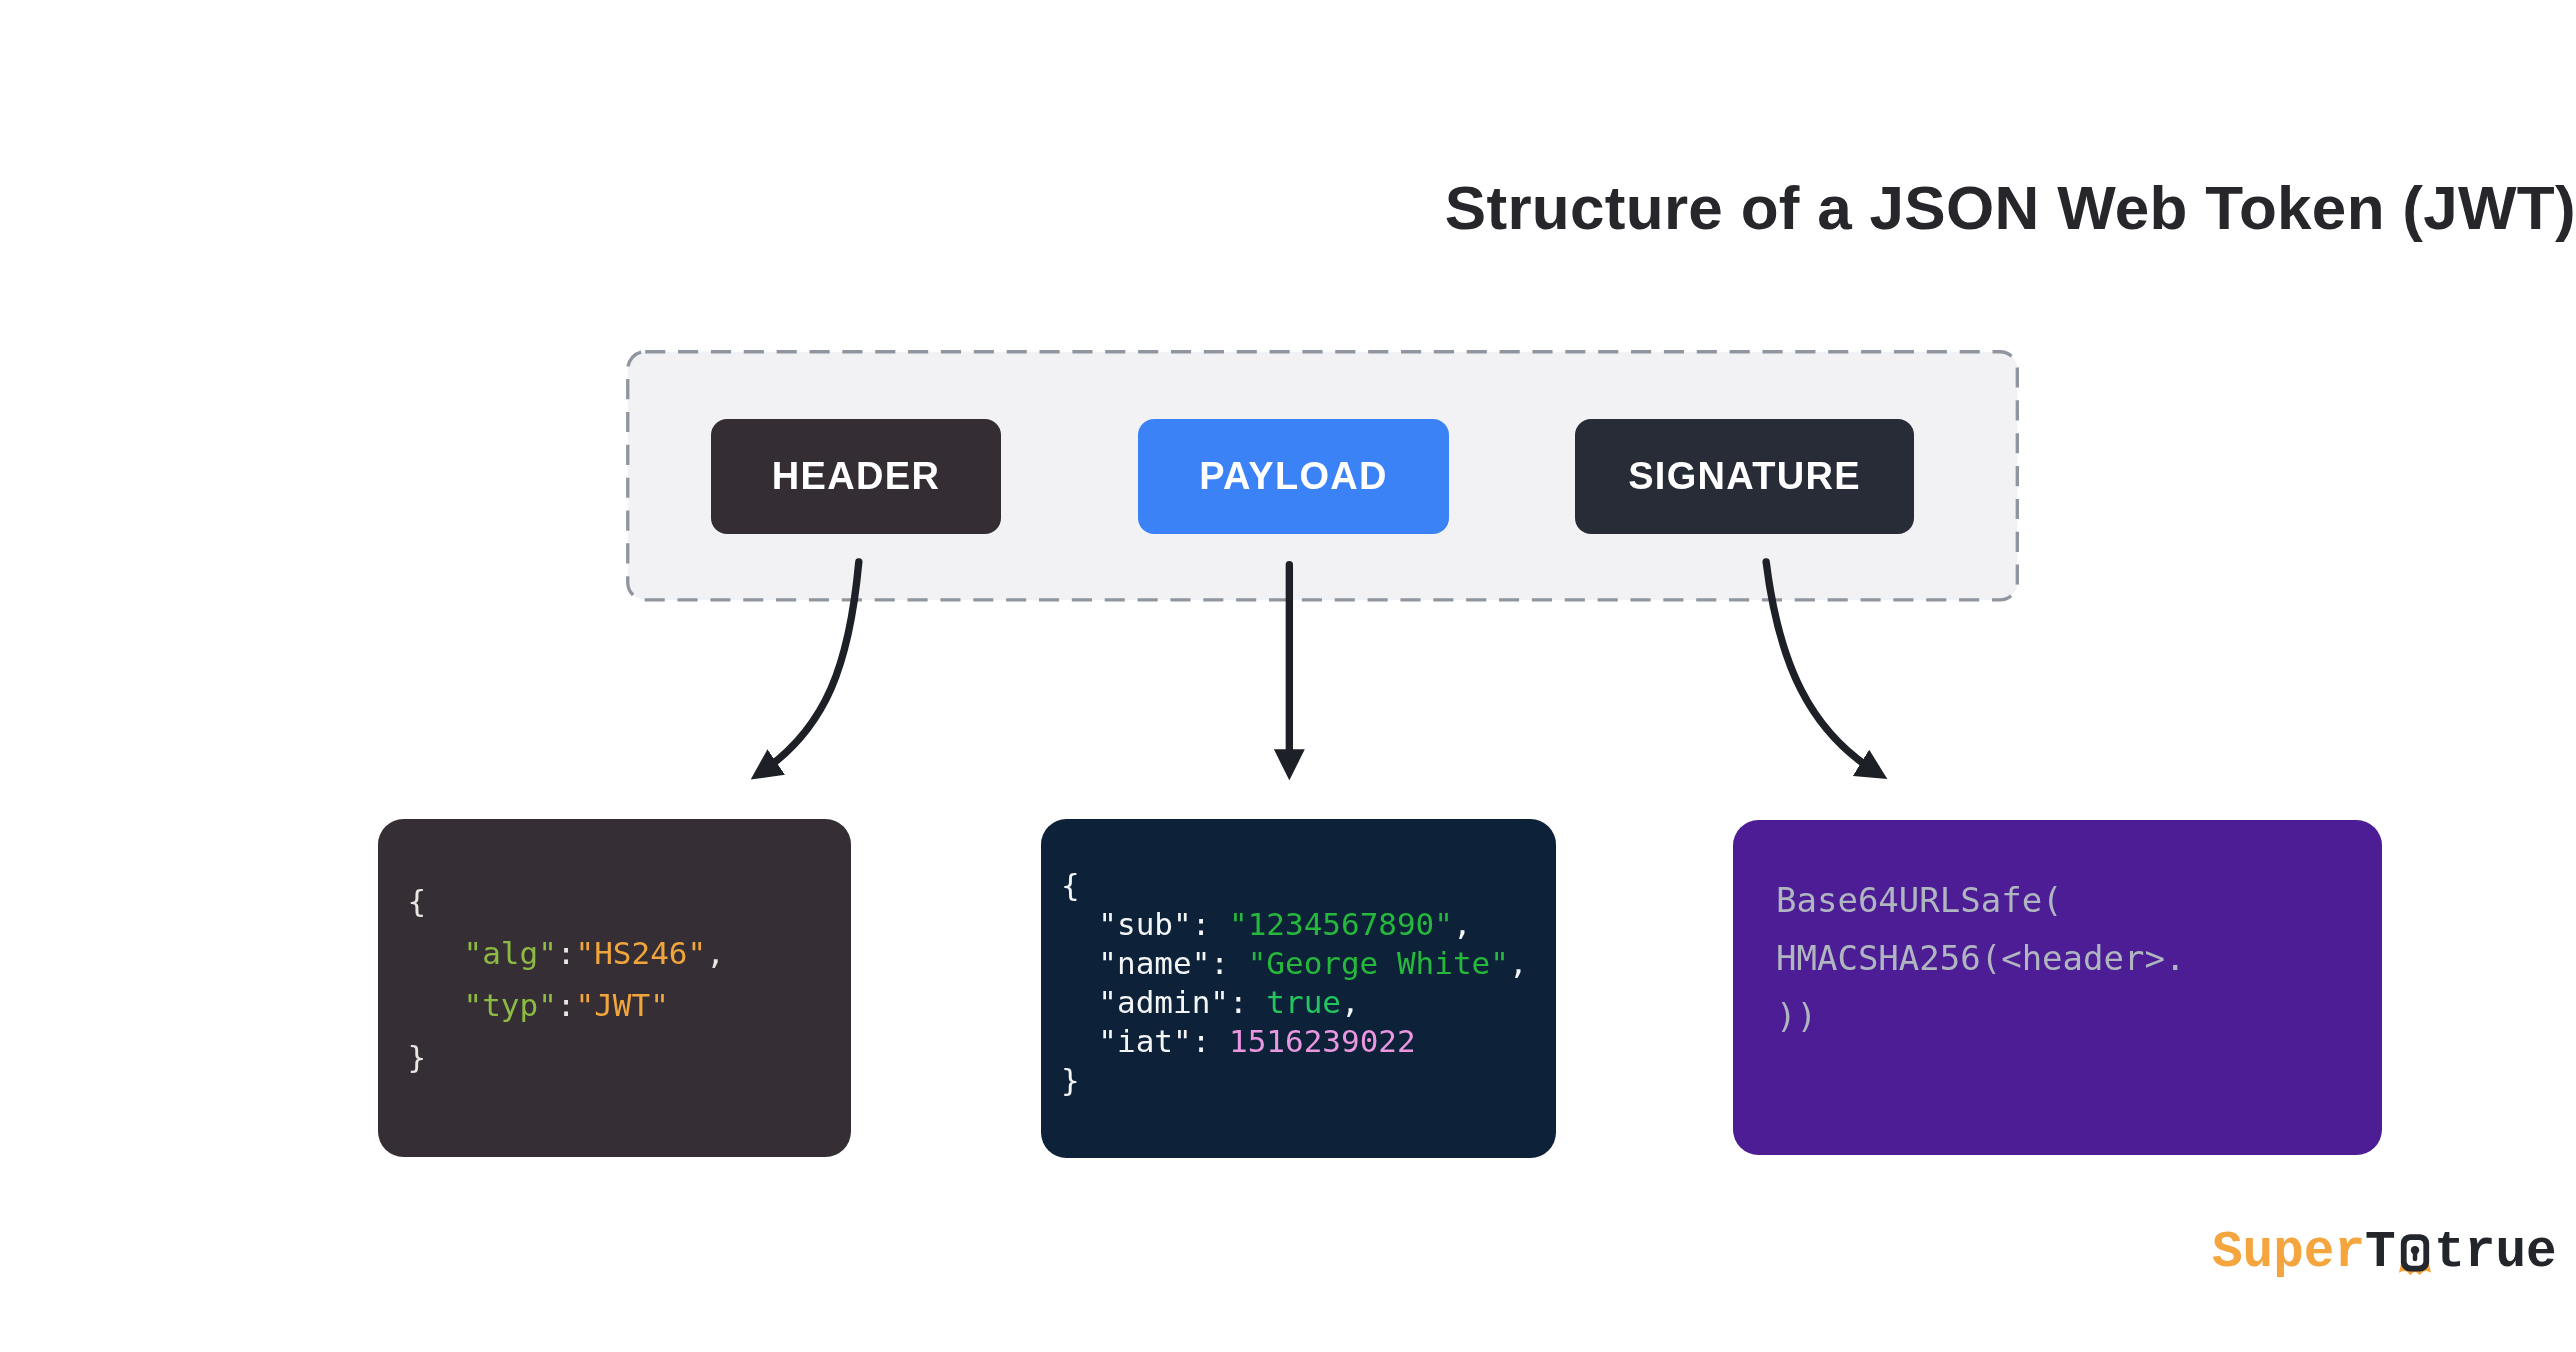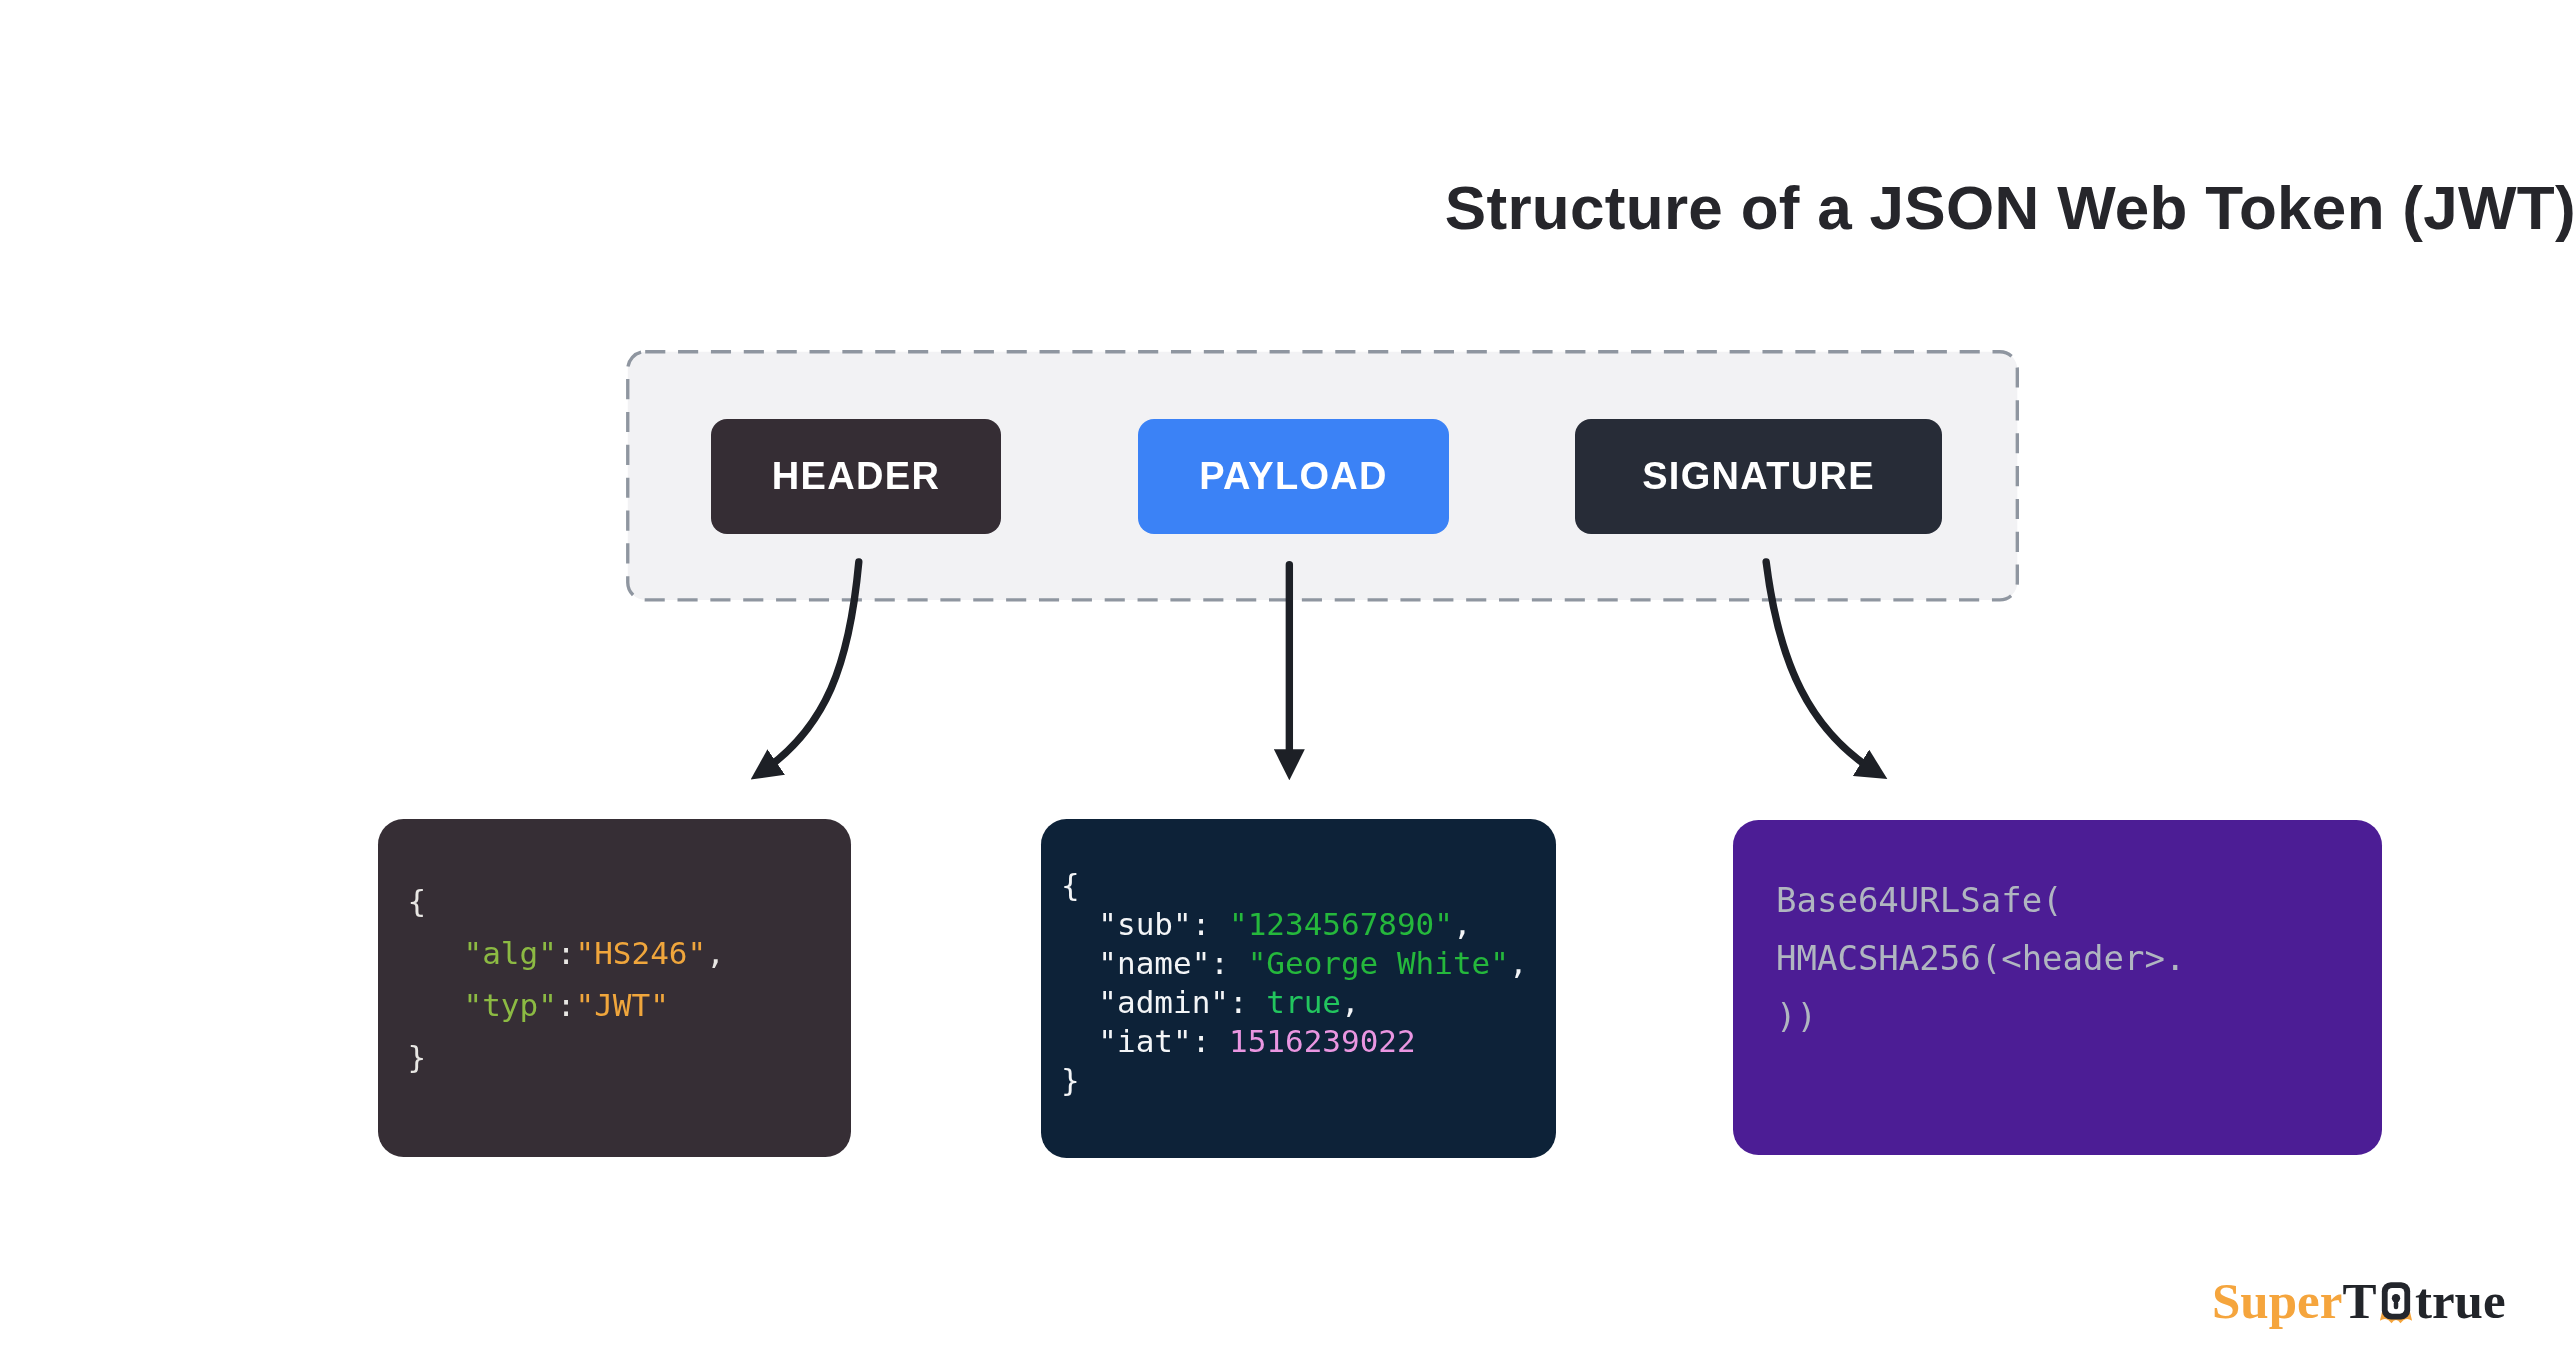--- a/index.html
+++ b/index.html
@@ -12,21 +12,21 @@
     font-size:62px;font-weight:700;color:#26262b;letter-spacing:0.3px;
   }
   .overlay{position:absolute;left:0;top:0;width:2576px;height:1352px;z-index:0}
   .pill{
     position:absolute;top:419px;height:115px;z-index:2;
     display:flex;align-items:center;justify-content:center;
     border-radius:16px;color:#ffffff;font-weight:700;font-size:38px;letter-spacing:1.3px;text-align:right;
   }
   .pill-header{left:711px;width:290px;background:#352d34}
   .pill-payload{left:1138px;width:311px;background:#3b82f6}
-  .pill-signature{left:1575px;width:367px;background:#272c37}
+  .pill-signature{left:1575px;width:339px;background:#272c37}
   .codebox{
     position:absolute;z-index:2;border-radius:25.5px;box-sizing:border-box;
     font-family:"DejaVu Sans Mono","Liberation Mono",monospace;white-space:pre;
   }
   .code-line{white-space:pre}
   .box-header{left:378px;top:819px;width:473px;height:338px;background:#362e35;
     padding:56px 13.4px 0 29.5px;font-size:31px;line-height:52px}
   .box-payload{left:1041px;top:819px;width:515px;height:339px;background:#0d2238;
     padding:47px 13.4px 0 20px;font-size:31px;line-height:39px}
   .box-signature{left:1733px;top:820px;width:649px;height:335px;background:#4c1d95;
@@ -34,22 +34,22 @@
   .box-header .tok-punct{color:#e9e7e4}
   .box-header .tok-key{color:#8cba43}
   .box-header .tok-str{color:#f0a63c}
   .box-payload .tok-punct{color:#f3f5f7}
   .box-payload .tok-key{color:#f3f5f7}
   .box-payload .tok-str{color:#25b83c}
   .box-payload .tok-bool{color:#22c55e}
   .box-payload .tok-num{color:#ea96e1}
   .box-signature .tok-plain{color:#b0b6c0}
   .logo{
-    position:absolute;left:2212px;top:1272px;z-index:2;display:flex;align-items:flex-start;
-    font-family:Liberation Serif, serif;font-size:51px;font-weight:700;
+    position:absolute;left:2212px;top:1224px;z-index:2;display:flex;align-items:flex-start;
+    font-family:Liberation Mono, monospace;font-size:51px;font-weight:700;
   }
   .logo-super{color:#f5a53d}
   .logo-dark{color:#22252a}
   .logo-lock{width:36px;height:50px;margin:6.7px 1.3px 0 1.3px}
 </style>
 </head>
 <body>
 
 <div>
 

